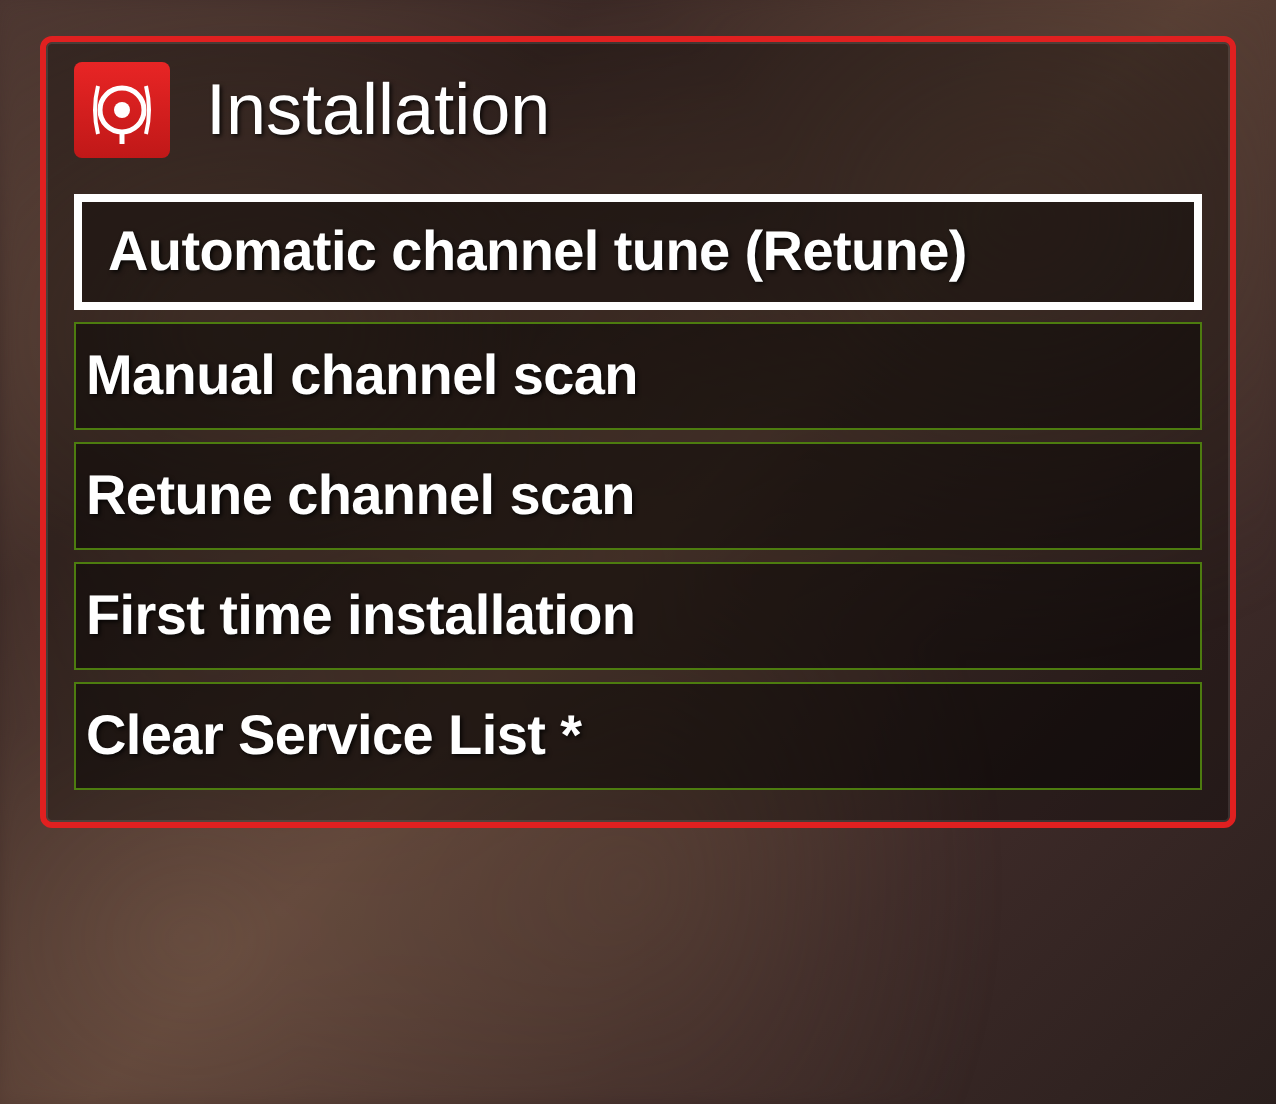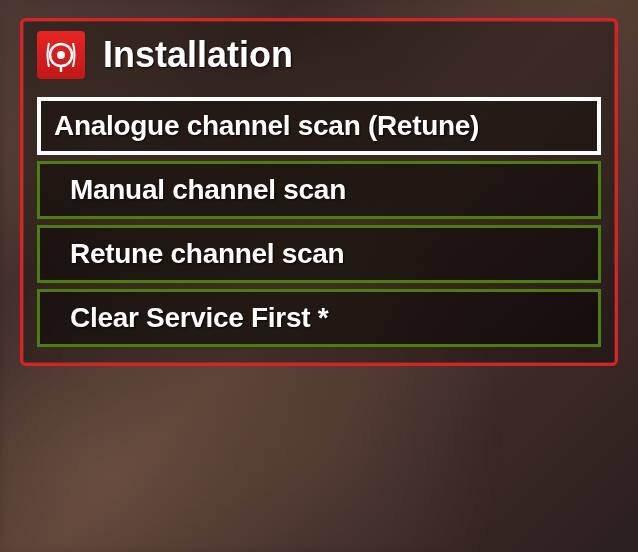--- a/index.html
+++ b/index.html
@@ -62,35 +62,35 @@
     }
     
     .header-icon svg {
       width: 36px;
       height: 36px;
     }
     
     .header-title {
       color: #ffffff;
       font-size: 36px;
-      font-weight: bold;
+      font-weight: normal;
       text-shadow: 1px 1px 2px rgba(0, 0, 0, 0.8);
     }
     
     .menu-items {
       padding: 0 14px;
     }
     
     .menu-item {
-      border: 3px solid #4d7c0f;
+      border: 1px solid #4d7c0f;
       background: rgba(0, 0, 0, 0.45);
       color: #ffffff;
       font-size: 28px;
       font-weight: bold;
-      padding: 10px 30px;
+      padding: 10px 5px;
       margin-bottom: 6px;
       text-shadow: 1px 1px 2px rgba(0, 0, 0, 0.8);
       cursor: pointer;
       letter-spacing: -0.3px;
     }
     
     .menu-item.selected {
       border-width: 4px;
       border-color: #ffffff;
       background: rgba(0, 0, 0, 0.35);
@@ -113,25 +113,28 @@
         <path d="M 6 6 Q 3 18 6 30" stroke="#ffffff" stroke-width="2" fill="none"></path>
         <path d="M 30 6 Q 33 18 30 30" stroke="#ffffff" stroke-width="2" fill="none"></path>
         <line x1="18" y1="29" x2="18" y2="35" stroke="#ffffff" stroke-width="2.5"></line>
       </svg>
     </div>
     <div class="header-title">Installation</div>
   </div>
 
   <div class="menu-items">
     <div class="menu-item selected">
-      <span>Analogue channel scan (Retune)</span>
+      <span>Automatic channel tune (Retune)</span>
     </div>
     <div class="menu-item">
       <span>Manual channel scan</span>
     </div>
     <div class="menu-item">
       <span>Retune channel scan</span>
     </div>
     <div class="menu-item">
-      <span>Clear Service First *</span>
+      <span>First time installation</span>
+    </div>
+    <div class="menu-item">
+      <span>Clear Service List *</span>
     </div>
   </div>
 </div>
 
 </body></html>

